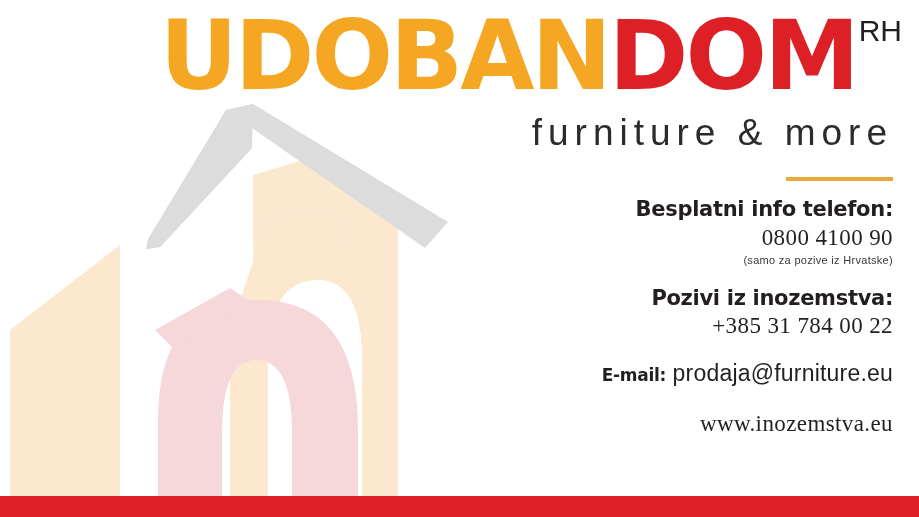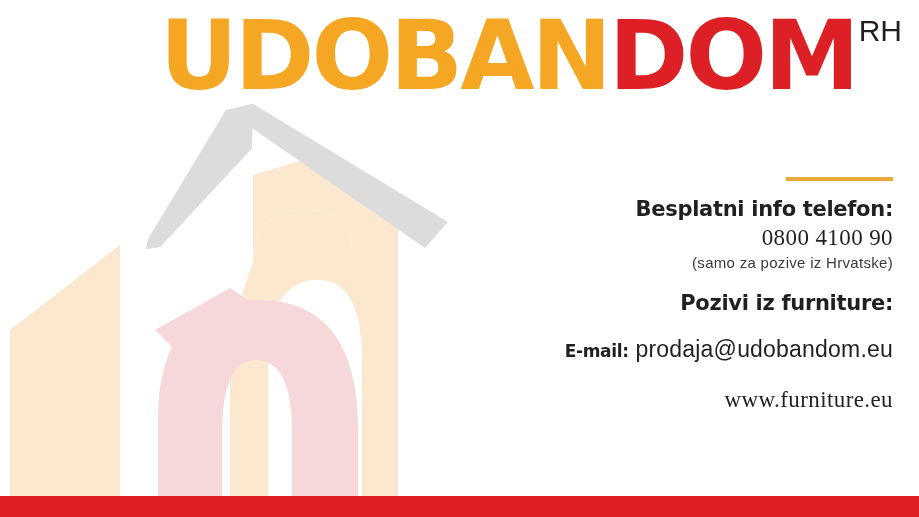--- a/index.html
+++ b/index.html
@@ -102,21 +102,21 @@
     font-family: Liberation Serif, serif;
     font-weight: 400;
     font-size: 23px;
     letter-spacing: 0.4px;
     line-height: 1.30;
     white-space: nowrap;
   }
   .c-note {
     font-family: "Liberation Sans", sans-serif;
     font-weight: 400;
-    font-size: 15px;
+    font-size: 11px;
     letter-spacing: 0.3px;
     line-height: 1.35;
     color: #3a3a3a;
     white-space: nowrap;
   }
   .c-inline {
     font-family: "Liberation Sans", sans-serif;
     font-weight: 400;
     font-size: 23px;
     letter-spacing: 0.2px;
@@ -200,46 +200,48 @@
 
       <polygon points="226,110 252,148 160,247 146,249 148,239" fill="#DCDCDC"></polygon>
     </g>
 
   </svg>
 
   <div class="logo-wrap">
     <span class="logo-main"><span class="logo-udoban">UDOBAN</span><span class="logo-dom">DOM</span><span class="logo-rh">RH</span></span>
   </div>
 
+  <div class="logo-tagline">furniture &amp; more</div>
 
   <div class="divider"></div>
 
   <div class="contact">
 
     <div class="c-block">
       <div class="c-label">Besplatni info telefon:</div>
       <div class="c-value">0800 4100 90</div>
       <div class="c-note">(samo za pozive iz Hrvatske)</div>
     </div>
 
     <div class="gap-a"></div>
 
     <div class="c-block">
-      <div class="c-label">Pozivi iz furniture:</div>
+      <div class="c-label">Pozivi iz inozemstva:</div>
+      <div class="c-value">+385 31 784 00 22</div>
     </div>
 
     <div class="gap-b"></div>
 
     <div class="c-block">
-      <div class="c-inline"><b>E-mail:</b> <span>prodaja@udobandom.eu</span></div>
+      <div class="c-inline"><b>E-mail:</b> <span>prodaja@furniture.eu</span></div>
     </div>
 
     <div class="gap-c"></div>
 
     <div class="c-block">
-      <div class="c-value">www.furniture.eu</div>
+      <div class="c-value">www.inozemstva.eu</div>
     </div>
 
   </div>
 
   <div class="bottom-bar"></div>
 
 </div>
 
 </body></html>

